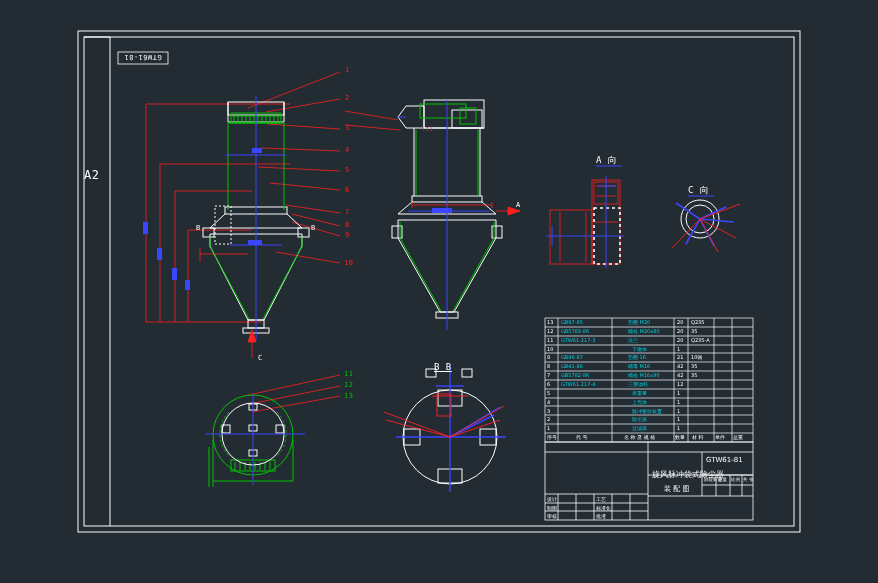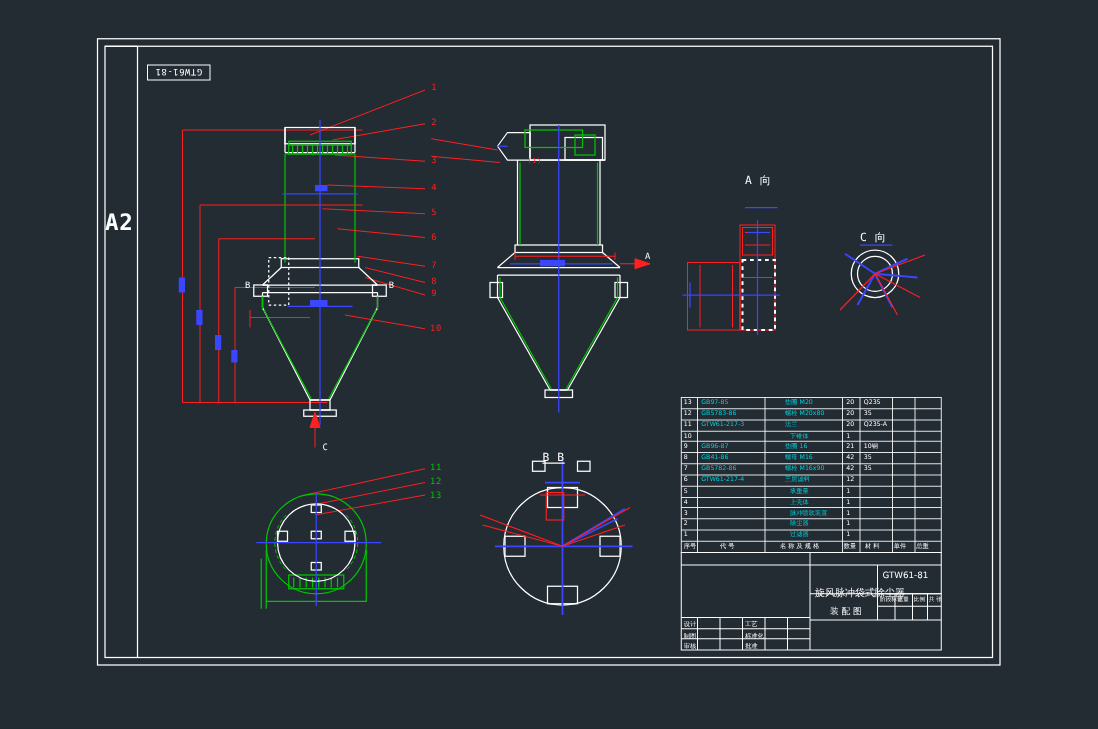--- a/index.html
+++ b/index.html
@@ -328,37 +328,37 @@
       <rect x="157" y="248" width="5" height="12"></rect>
       <rect x="172" y="268" width="5" height="12"></rect>
       <rect x="185" y="280" width="5" height="10"></rect>
       <rect x="252" y="148" width="10" height="5"></rect>
       <rect x="248" y="240" width="14" height="5"></rect>
       <rect x="432" y="208" width="20" height="5"></rect>
     </g>
   </svg>
 
   <div class="lbl mirr sm" style="left:124px;top:53px;">GTW61-81</div>
-  <div class="lbl" style="left:84px;top:168px;font-size:18px;font-weight:bold;">A2</div>
+  <div class="lbl" style="left:84px;top:168px;font-size:12px;">A2</div>
 
   <div class="lbl red sm" style="left:345px;top:66px;">1</div>
   <div class="lbl red sm" style="left:345px;top:94px;">2</div>
   <div class="lbl red sm" style="left:345px;top:124px;">3</div>
   <div class="lbl red sm" style="left:345px;top:146px;">4</div>
   <div class="lbl red sm" style="left:345px;top:166px;">5</div>
   <div class="lbl red sm" style="left:345px;top:186px;">6</div>
   <div class="lbl red sm" style="left:345px;top:208px;">7</div>
   <div class="lbl red sm" style="left:345px;top:221px;">8</div>
   <div class="lbl red sm" style="left:345px;top:231px;">9</div>
   <div class="lbl red sm" style="left:344px;top:259px;">10</div>
   <div class="lbl grn sm" style="left:344px;top:370px;">11</div>
   <div class="lbl grn sm" style="left:344px;top:381px;">12</div>
   <div class="lbl grn sm" style="left:344px;top:392px;">13</div>
 
-  <div class="lbl" style="left:596px;top:138px;">A 向</div>
+  <div class="lbl" style="left:596px;top:154px;">A 向</div>
   <div class="lbl" style="left:688px;top:184px;">C 向</div>
   <div class="lbl" style="left:434px;top:362px;text-decoration:underline;">B   B</div>
   <div class="lbl sm" style="left:516px;top:201px;">A</div>
   <div class="lbl sm" style="left:196px;top:224px;">B</div>
   <div class="lbl sm" style="left:311px;top:224px;">B</div>
   <div class="lbl sm" style="left:258px;top:354px;">C</div>
   <div class="lbl red xs" style="left:422px;top:126px;">(1)</div>
 
   <div id="bom-body">
       <div class="bom wt" style="left: 547px; top: 320px;">13</div>

